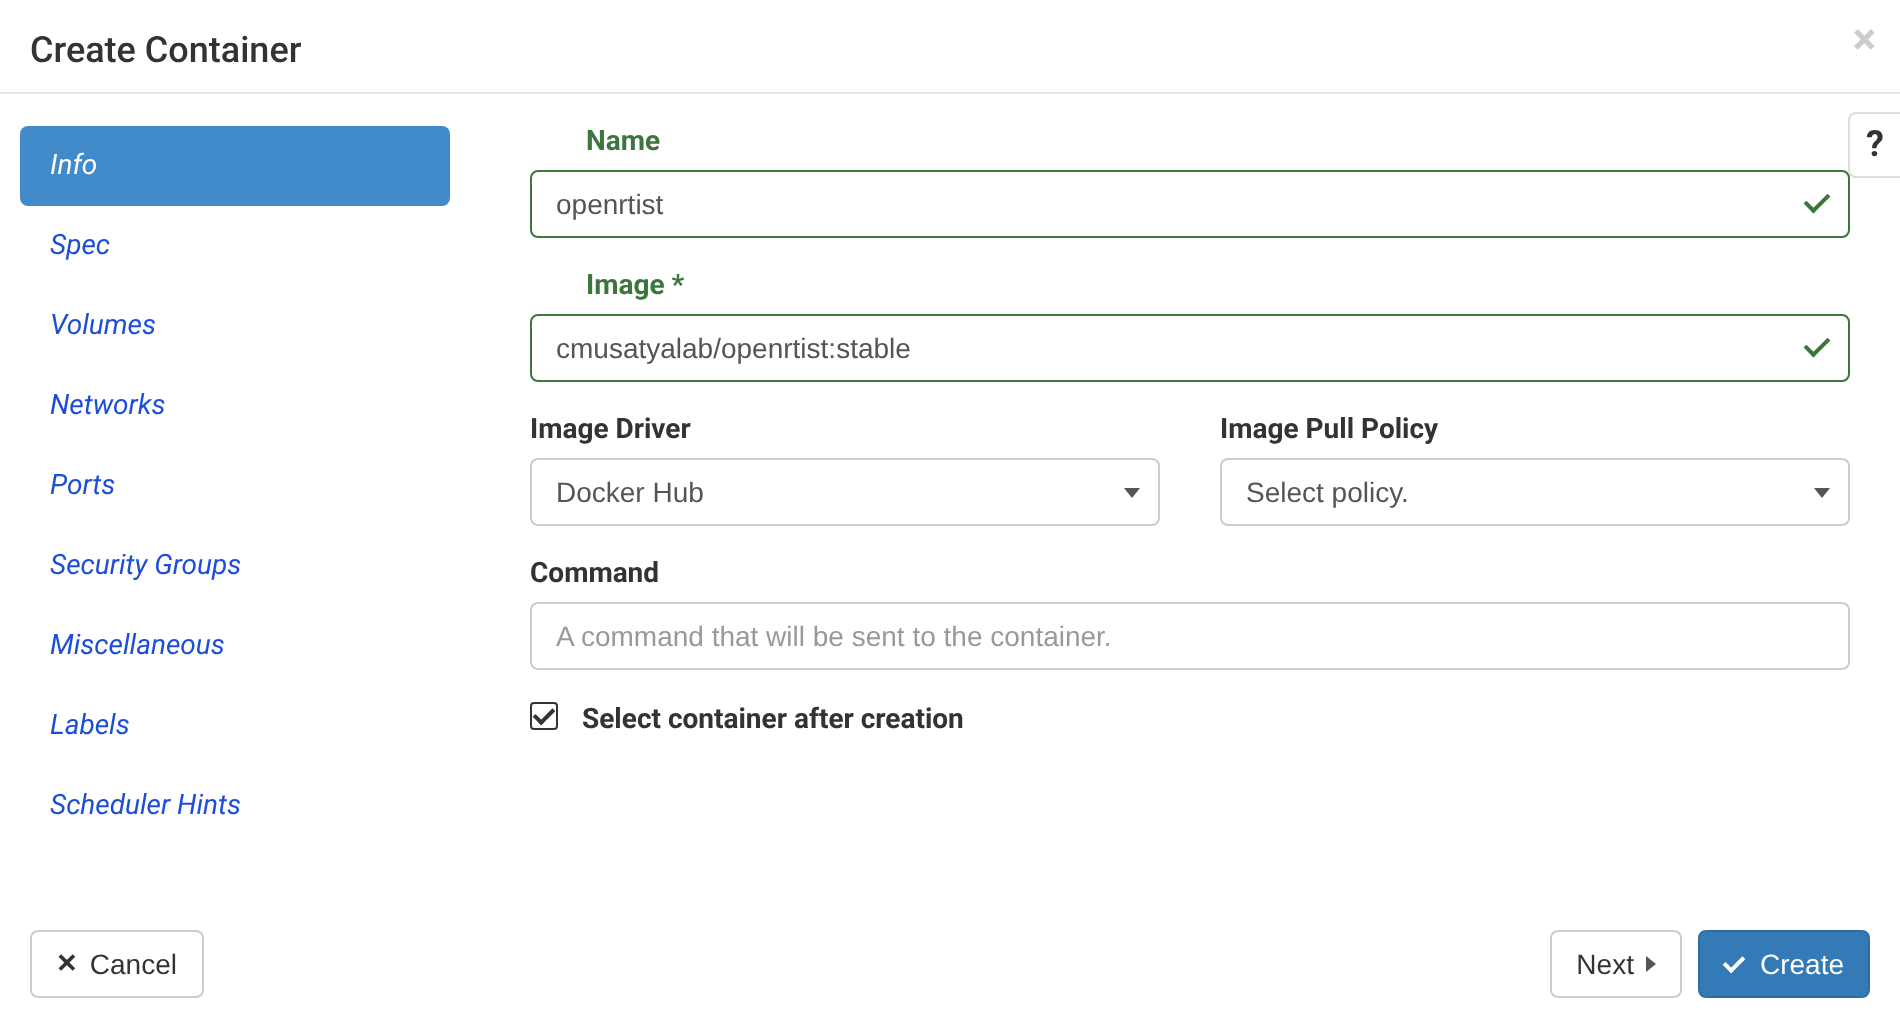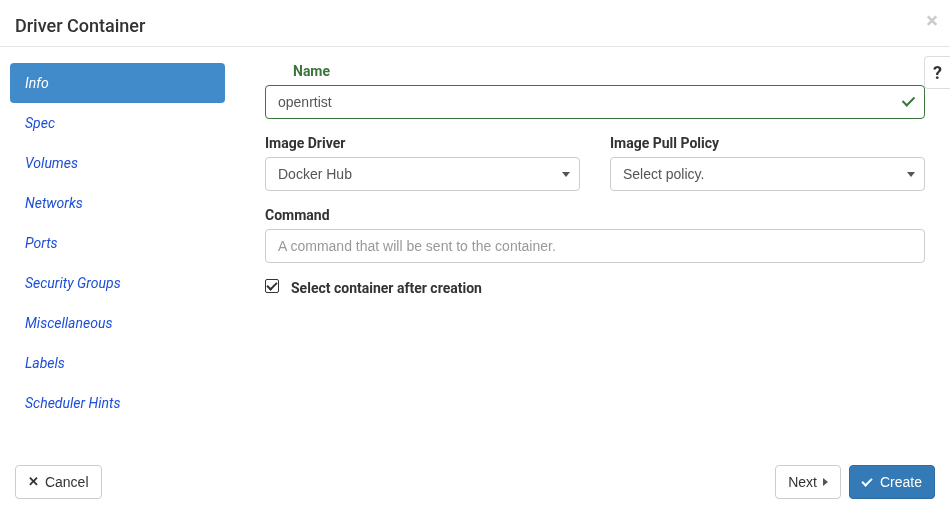--- a/index.html
+++ b/index.html
@@ -233,21 +233,21 @@
     height: 10px;
     border: solid #3c763d;
     border-width: 0 2.5px 2.5px 0;
     transform: rotate(45deg);
   }
 </style>
 </head>
 <body>
 
 <div class="modal-header">
-  <h3 class="modal-title">Driver Container</h3>
+  <h3 class="modal-title">Create Container</h3>
   <span class="close-icon">×</span>
 </div>
 
 <div class="help-tab">
   <span>?</span>
 </div>
 
 <div class="modal-body">
   <div class="sidebar">
     <div class="sidebar-item active"><span>Info</span></div>
@@ -264,20 +264,30 @@
   <div class="main">
 
     <div class="form-group">
       <label class="form-label success">Name</label>
       <div class="input-wrap">
         <input type="text" class="form-control success" value="openrtist" style="">
         <span class="valid-icon"><span class="valid-check"></span></span>
       </div>
     </div>
 
+    <div class="form-group">
+      <label class="form-label success">
+        <span>Image</span>
+        <span class="req">*</span>
+      </label>
+      <div class="input-wrap">
+        <input type="text" class="form-control success" value="cmusatyalab/openrtist:stable" style="">
+        <span class="valid-icon"><span class="valid-check"></span></span>
+      </div>
+    </div>
 
     <div class="row2">
       <div class="form-group">
         <label class="form-label">Image Driver</label>
         <div class="select-wrap">
           <select class="form-control">
             <option>Docker Hub</option>
           </select>
         </div>
       </div>

